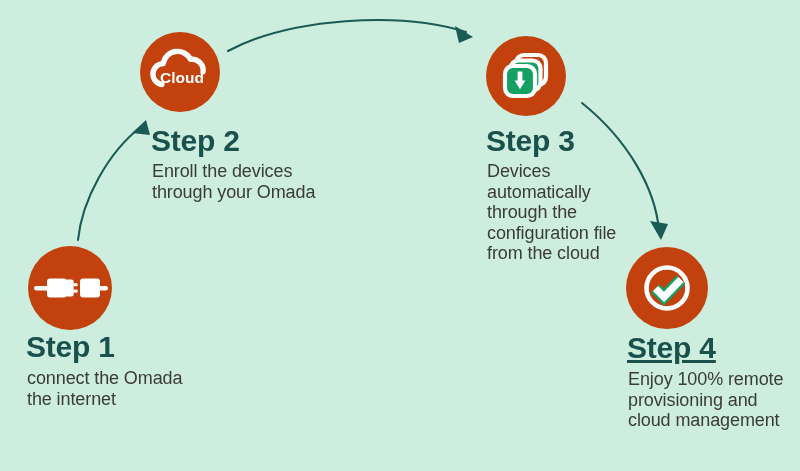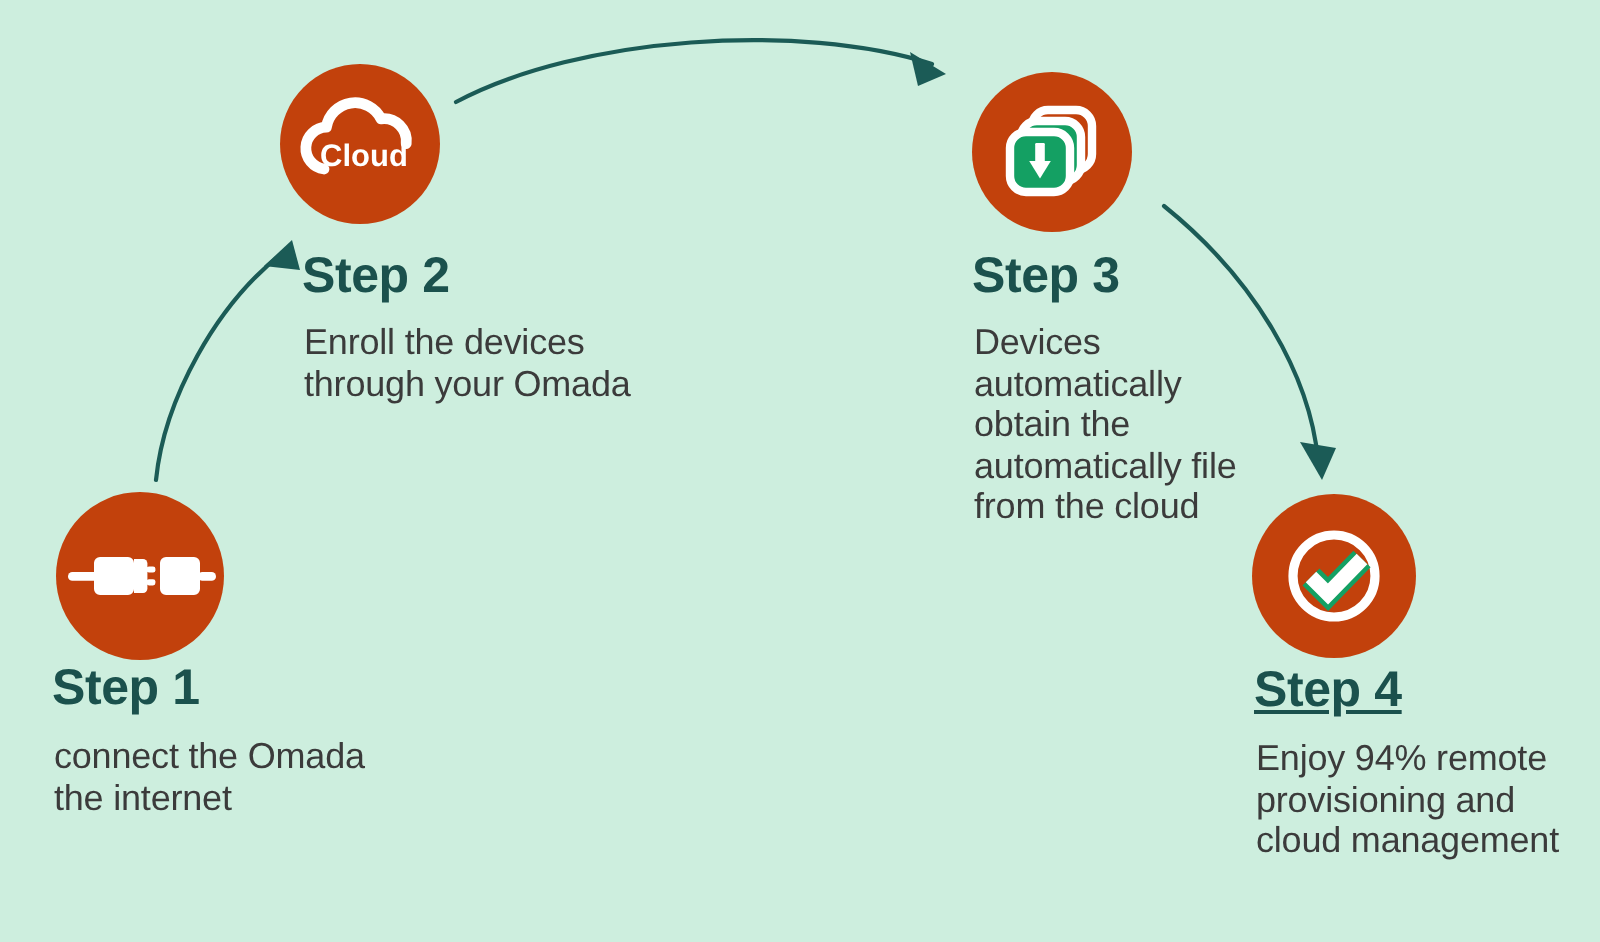--- a/index.html
+++ b/index.html
@@ -34,21 +34,21 @@
     position: absolute;
     border-radius: 50%;
     background: #c2410c;
     display: block;
   }
   .badge svg {
     display: block;
   }
   .step-title {
     position: absolute;
-    font-size: 25px;
+    font-size: 30px;
     font-weight: bold;
     color: #1b514d;
     letter-spacing: -0.2px;
     white-space: nowrap;
     line-height: 1;
   }
   .step-desc {
     position: absolute;
     font-size: 18px;
     color: #3b3b3b;
@@ -149,35 +149,35 @@
         <g fill="#ffffff">
           <rect x="31.6" y="35.5" width="4.8" height="11" rx="0.6"></rect>
           <polygon points="28.6,44.5 39.4,44.5 34,53.2"></polygon>
         </g>
       </svg>
     </div>
     <div class="step-title">Step 3</div>
     <div class="step-desc">
       <div>Devices</div>
       <div>automatically</div>
-      <div>obtain the</div>
-      <div>automatically file</div>
+      <div>through the</div>
+      <div>configuration file</div>
       <div>from the cloud</div>
     </div>
   </div>
 
   <div class="step" id="step4">
     <div class="badge">
       <svg width="82" height="82" viewBox="0 0 82 82">
         <circle cx="41" cy="41" r="20.5" fill="none" stroke="#ffffff" stroke-width="4.6"></circle>
         <path d="M29.5,41.5 l8.5,8.5 l17,-17.5" fill="none" stroke="#14a063" stroke-width="12" stroke-linecap="butt" stroke-linejoin="miter"></path>
         <path d="M29.5,41.5 l8.5,8.5 l17,-17.5" fill="none" stroke="#ffffff" stroke-width="7.4" stroke-linecap="butt" stroke-linejoin="miter"></path>
       </svg>
     </div>
     <div class="step-title">Step 4</div>
     <div class="step-desc">
-      <div>Enjoy 94% remote</div>
+      <div>Enjoy 100% remote</div>
       <div>provisioning and</div>
       <div>cloud management</div>
     </div>
   </div>
 
 </div>
 
 </body></html>

